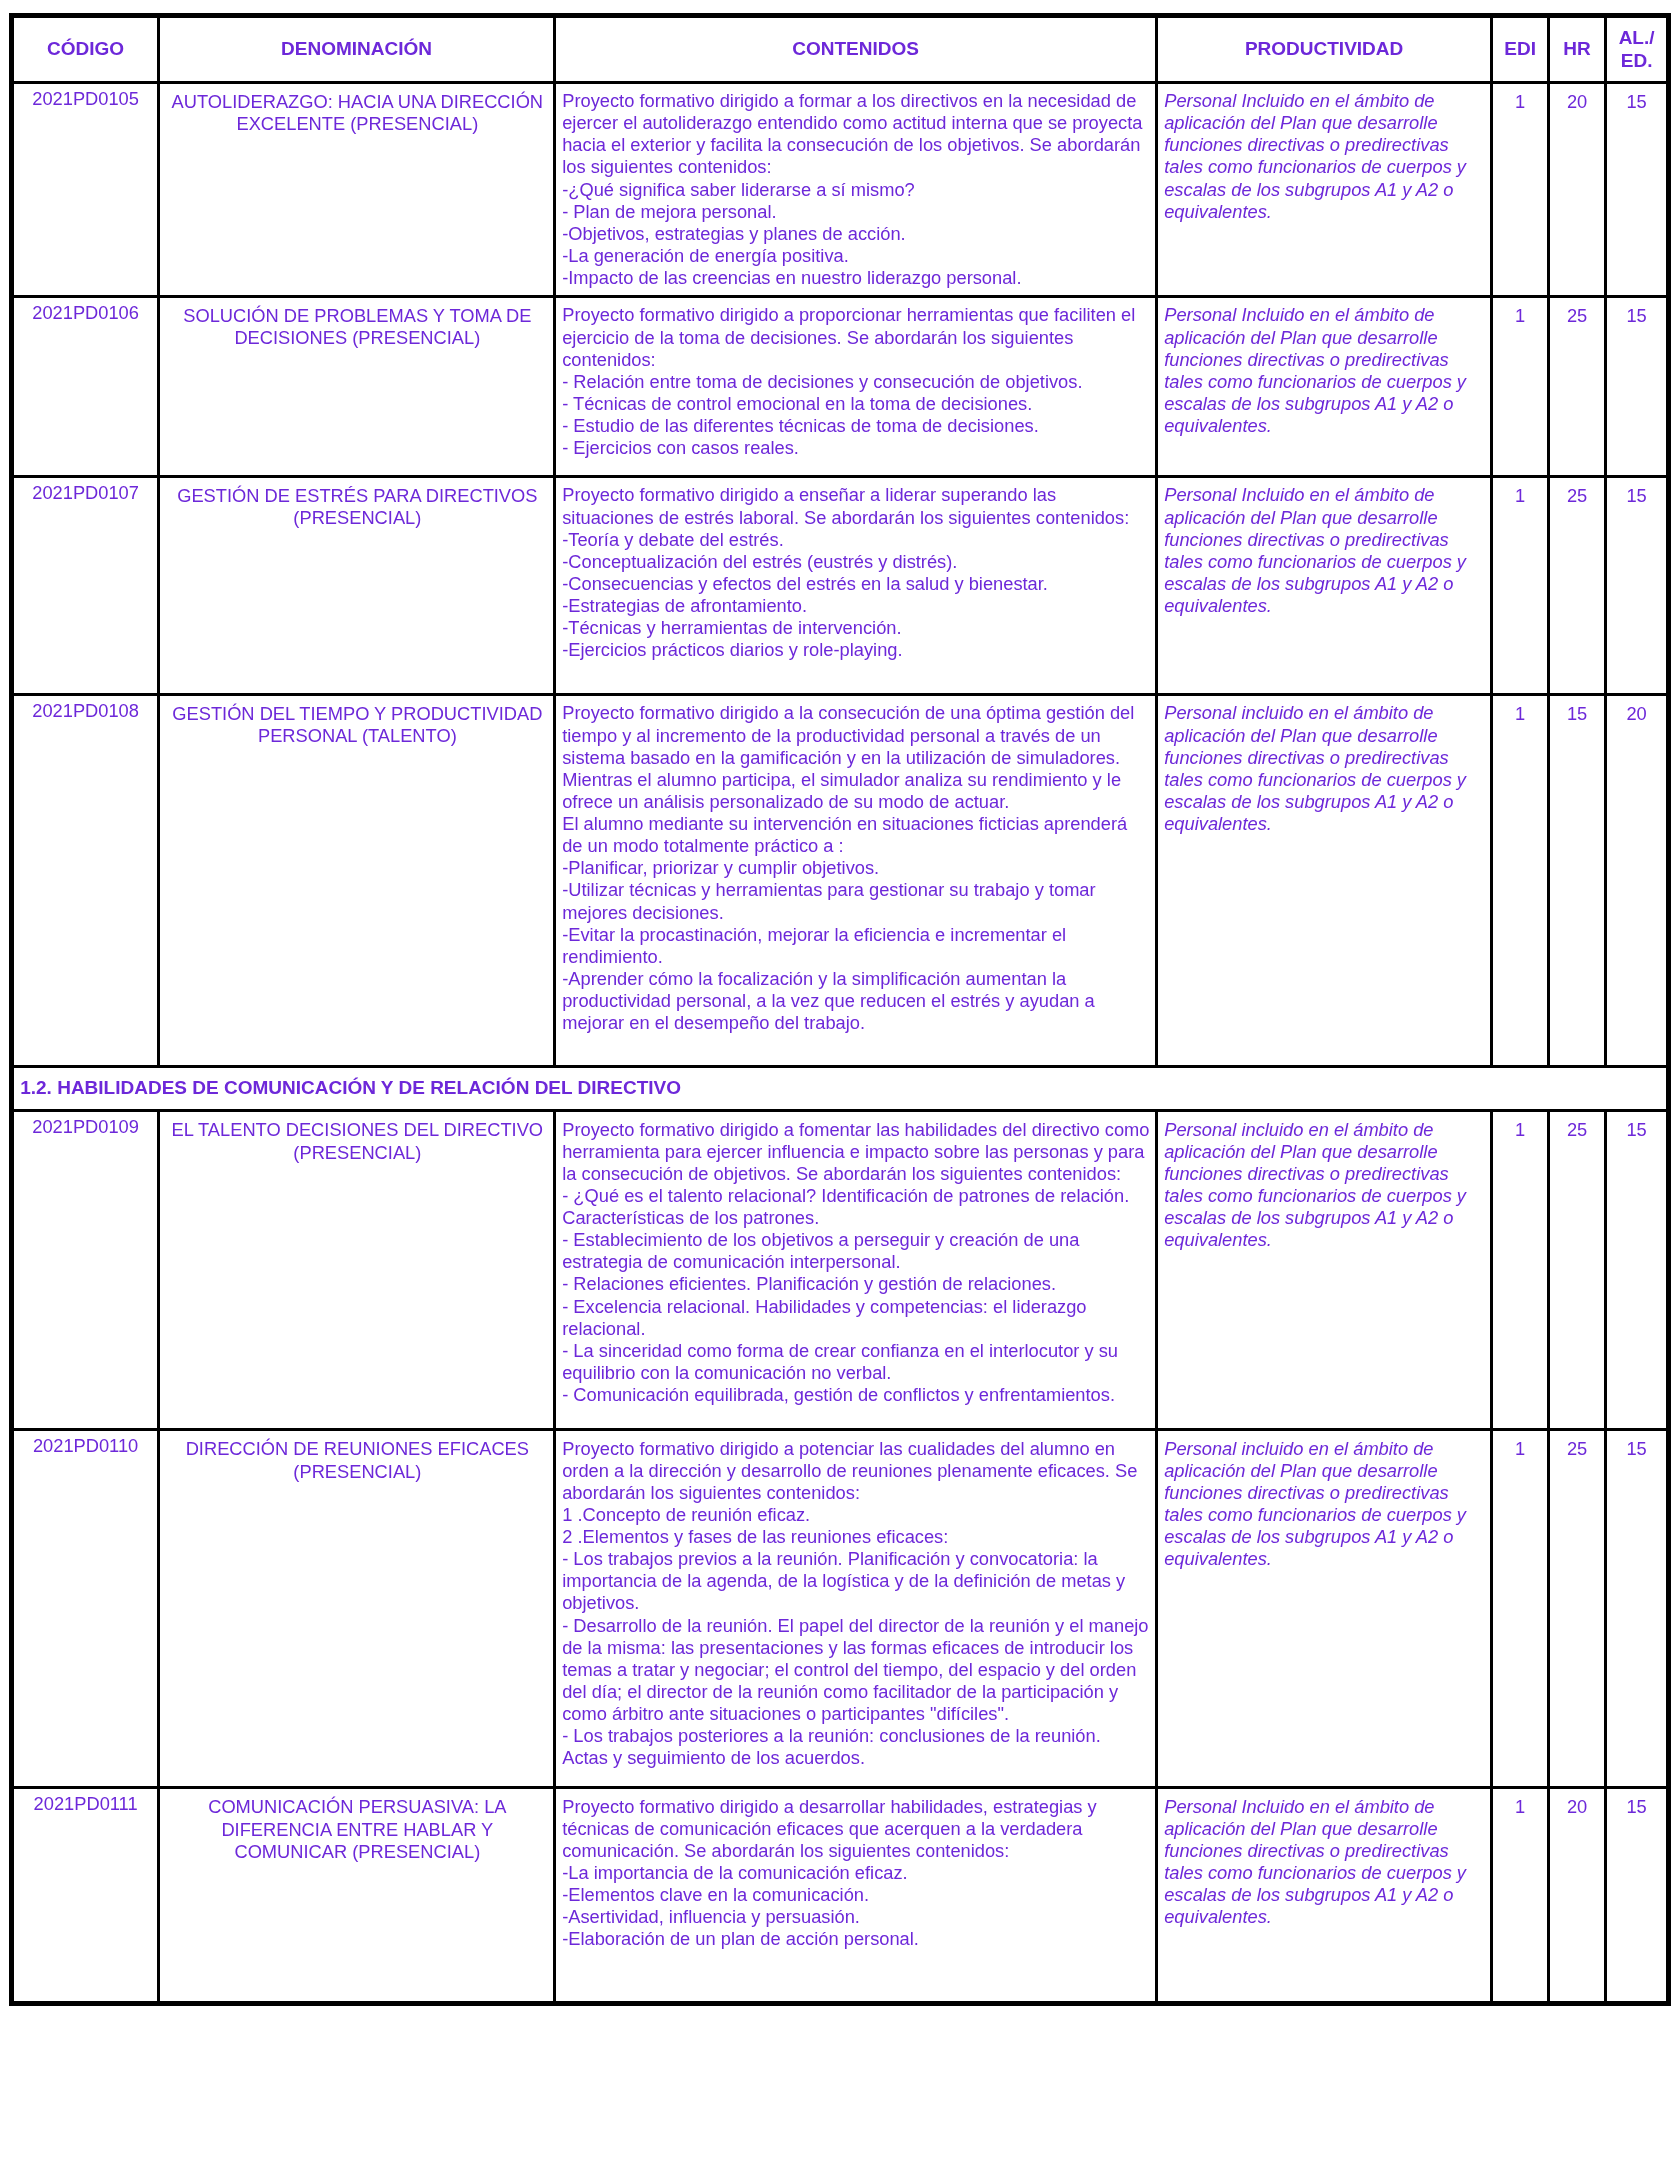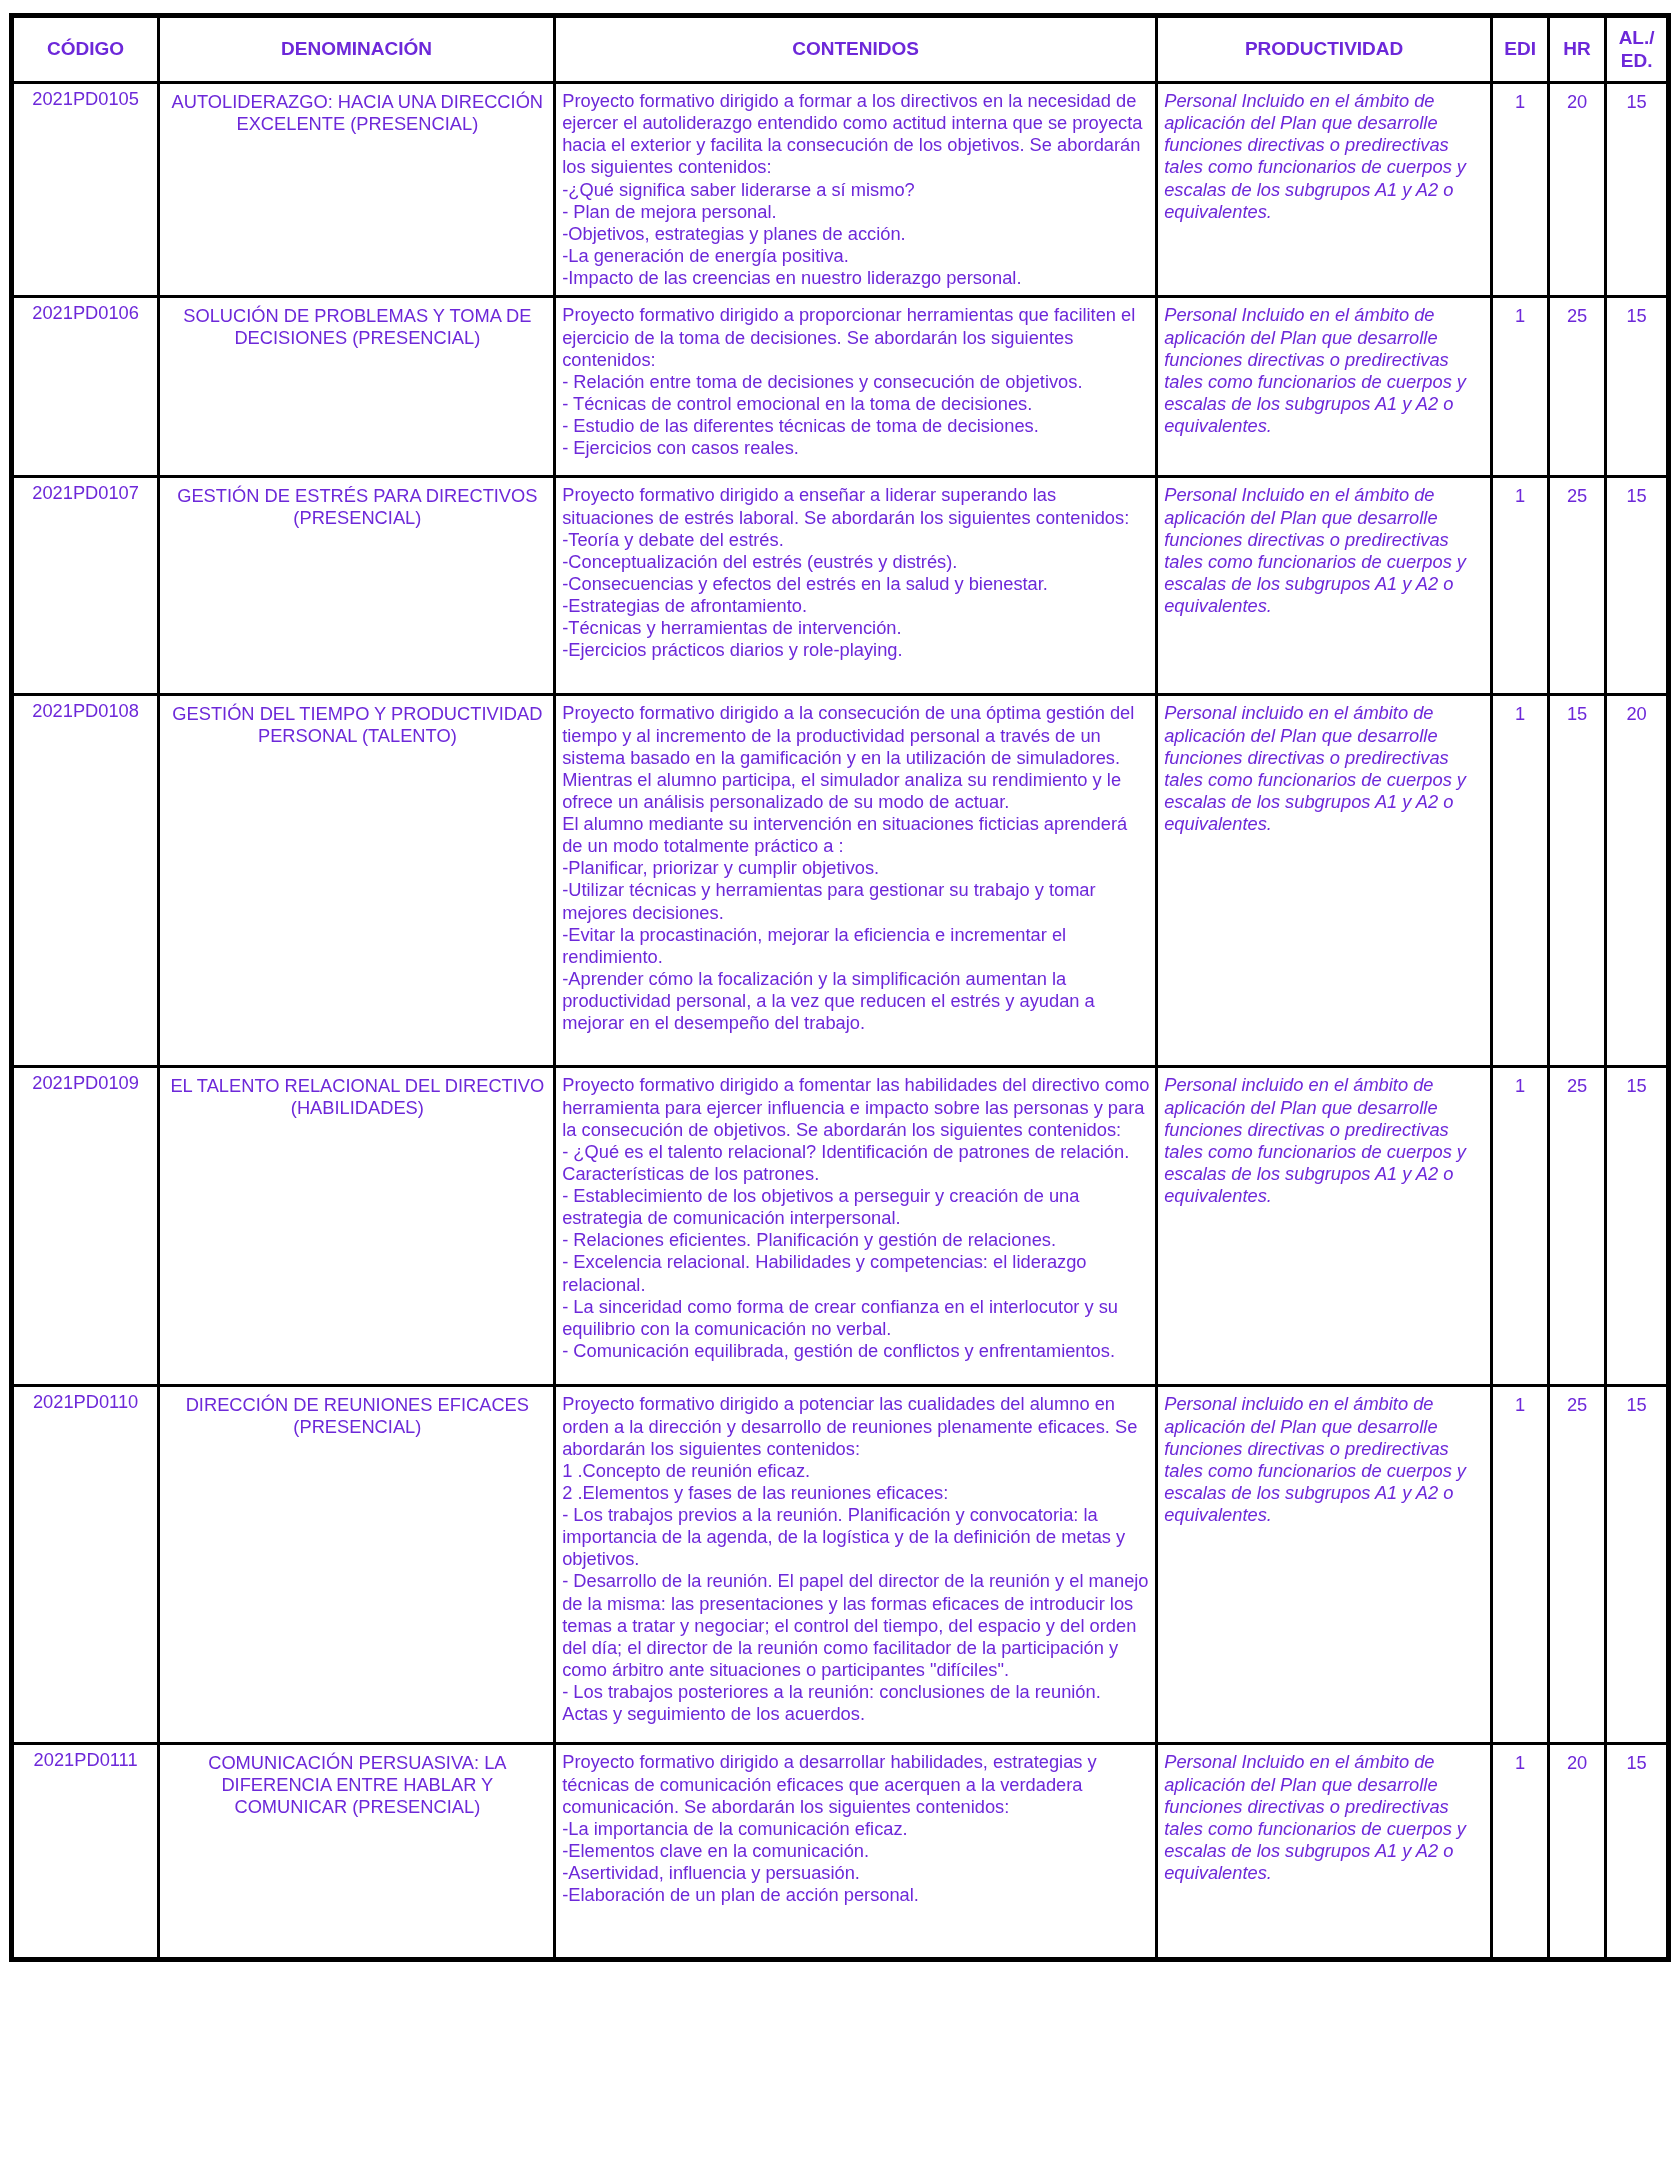--- a/index.html
+++ b/index.html
@@ -148,23 +148,26 @@
 El alumno mediante su intervención en situaciones ficticias aprenderá de un modo totalmente práctico a :
 -Planificar, priorizar y cumplir objetivos.
 -Utilizar técnicas y herramientas para gestionar su trabajo y tomar mejores decisiones.
 -Evitar la procastinación, mejorar la eficiencia e incrementar el rendimiento.
 -Aprender cómo la focalización y la simplificación aumentan la productividad personal, a la vez que reducen el estrés y ayudan a mejorar en el desempeño del trabajo.</td>
         <td class="dest">Personal incluido en el ámbito de aplicación del Plan que desarrolle funciones directivas o predirectivas tales como funcionarios de cuerpos y escalas de los subgrupos A1 y A2 o equivalentes.</td>
         <td class="num">1</td>
         <td class="num">15</td>
         <td class="num">20</td>
       </tr>
+      <tr class="rs">
+        <td class="section" colspan="7">1.2. HABILIDADES DE COMUNICACIÓN Y DE RELACIÓN DEL DIRECTIVO</td>
+      </tr>
       <tr class="r5">
         <td class="code">2021PD0109</td>
-        <td class="denom">EL TALENTO RELACIONAL DEL DIRECTIVO (HABILIDADES)</td>
+        <td class="denom">EL TALENTO DECISIONES DEL DIRECTIVO (PRESENCIAL)</td>
         <td class="cont">Proyecto formativo dirigido a fomentar las habilidades del directivo como herramienta para ejercer influencia e impacto sobre las personas y para la consecución de objetivos. Se abordarán los siguientes contenidos:
 - ¿Qué es el talento relacional? Identificación de patrones de relación. Características de los patrones.
 - Establecimiento de los objetivos a perseguir y creación de una estrategia de comunicación interpersonal.
 - Relaciones eficientes. Planificación y gestión de relaciones.
 - Excelencia relacional. Habilidades y competencias: el liderazgo relacional.
 - La sinceridad como forma de crear confianza en el interlocutor y su equilibrio con la comunicación no verbal.
 - Comunicación equilibrada, gestión de conflictos y enfrentamientos.</td>
         <td class="dest">Personal incluido en el ámbito de aplicación del Plan que desarrolle funciones directivas o predirectivas tales como funcionarios de cuerpos y escalas de los subgrupos A1 y A2 o equivalentes.</td>
         <td class="num">1</td>
         <td class="num">25</td>

